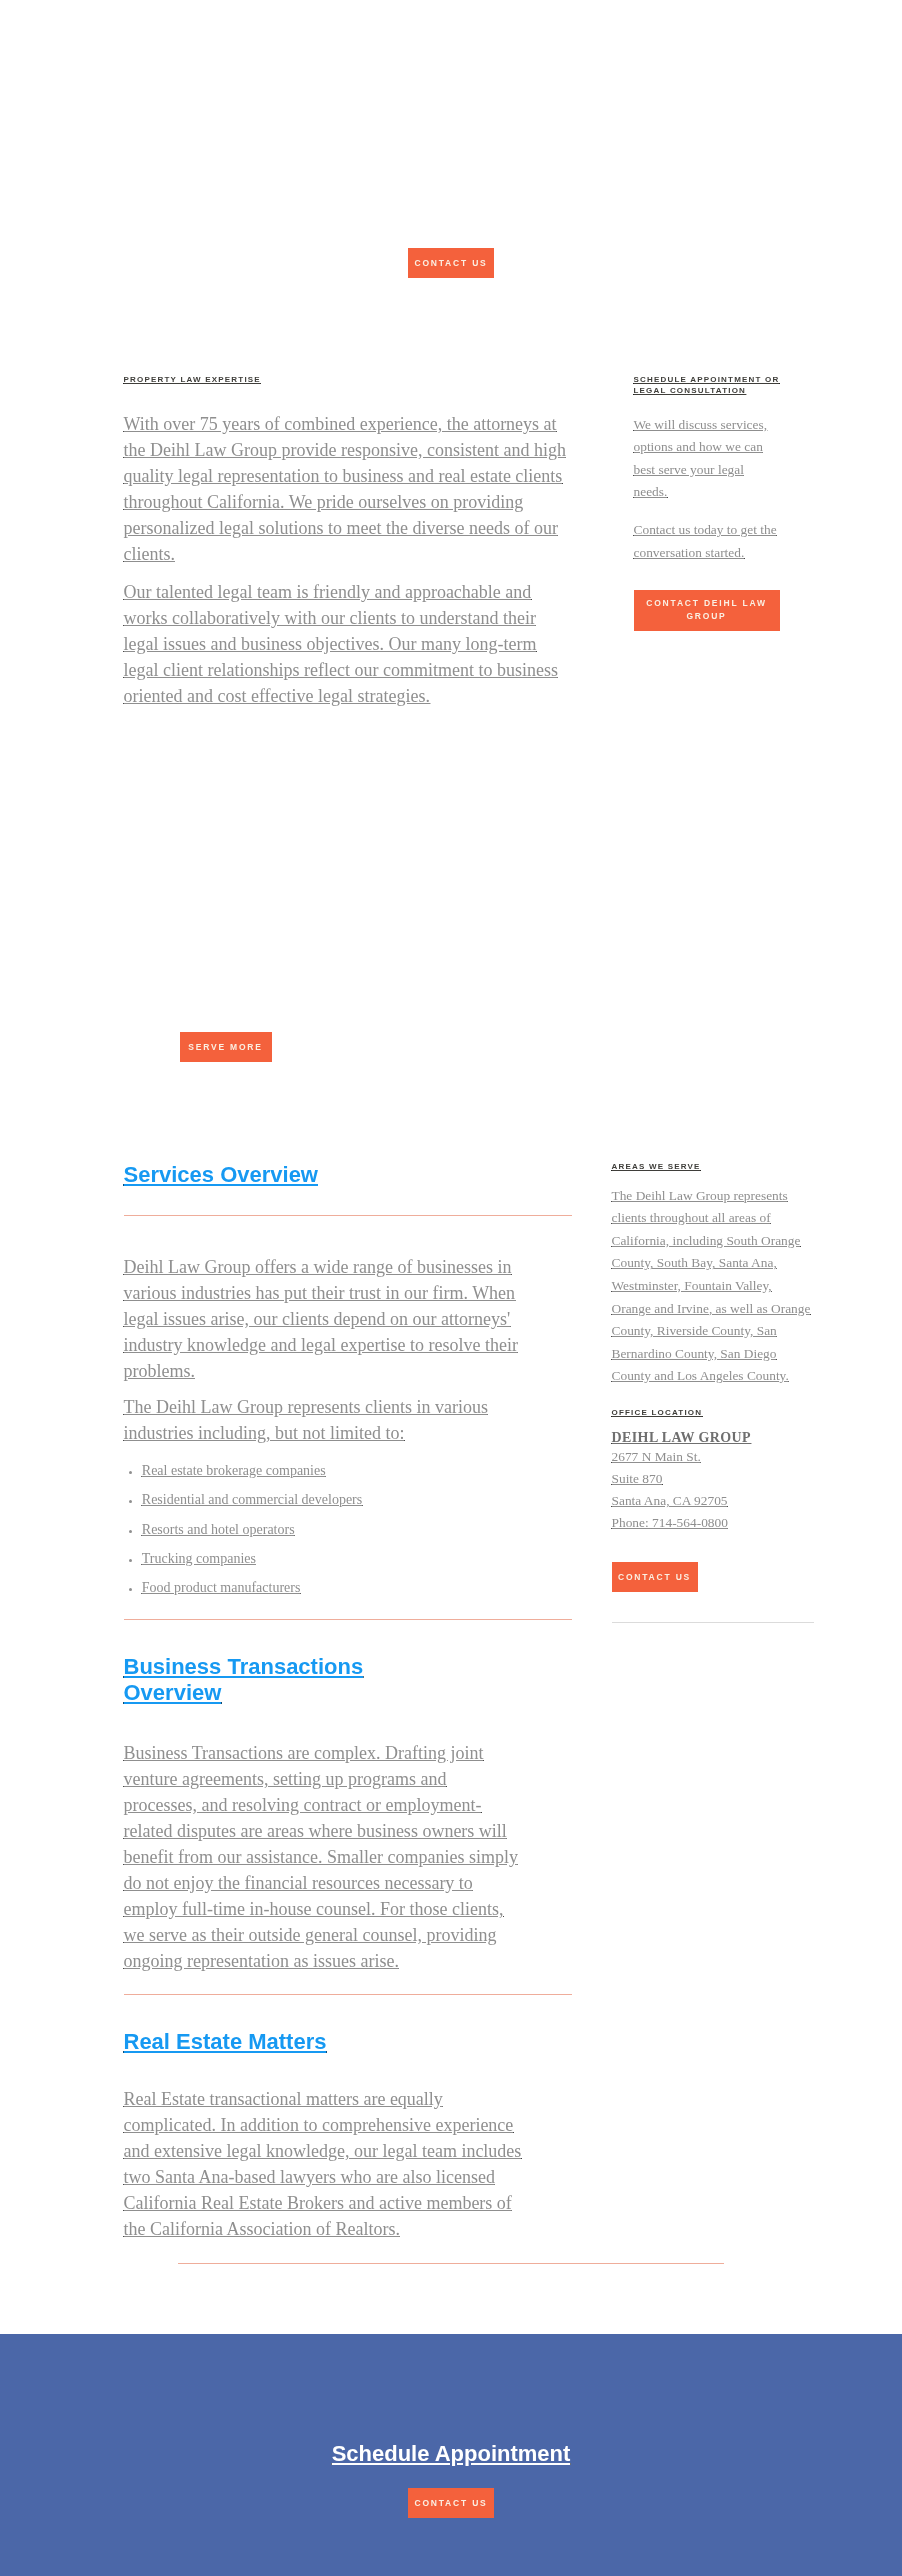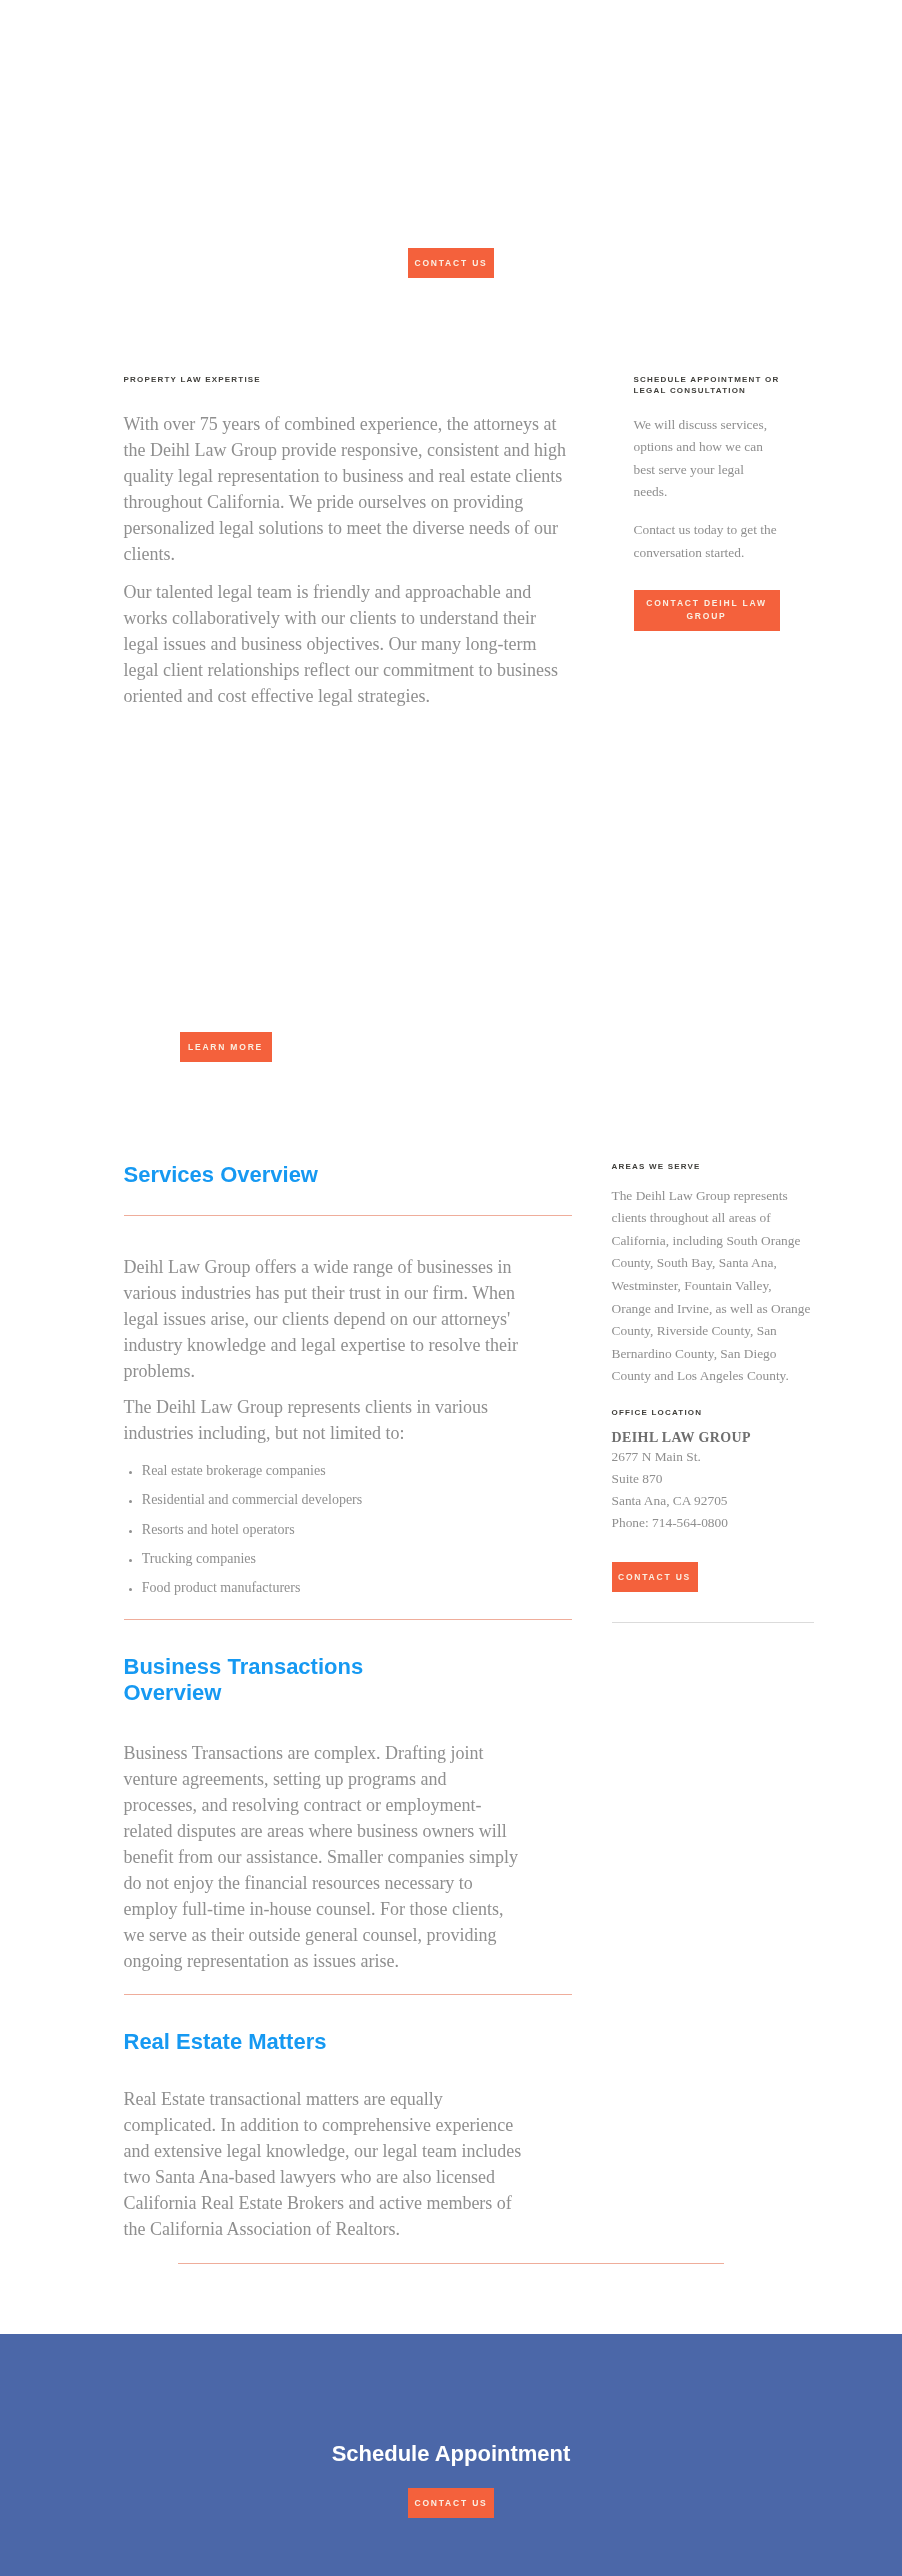--- a/index.html
+++ b/index.html
@@ -1,15 +1,15 @@
 <!DOCTYPE html>
 <html style="font-size:11.3px"><head>
 <meta charset="utf-8">
 <style>
-  * { box-sizing: border-box; }
+  * { box-sizing: border-box; text-decoration: underline; }
   html, body { margin: 0; padding: 0; background: #ffffff; }
   body {
     width: 902px;
     font-family: "Liberation Sans", sans-serif;
   }
   .container { width: 655px; margin: 0 auto; }
 
   
   .btn {
     display: inline-flex;
@@ -183,21 +183,21 @@
       <div class="eyebrow">SCHEDULE APPOINTMENT OR LEGAL CONSULTATION</div>
       <p class="serif-side consult-p1">We will discuss services, options and how we can best serve your legal needs.</p>
       <p class="serif-side consult-p2">Contact us today to get the conversation started.</p>
       <div class="consult-btn">
         <button class="btn btn-lg">CONTACT DEIHL LAW GROUP</button>
       </div>
     </div>
   </div>
 
   <div class="learn-more-row">
-    <button class="btn btn-md">LEARN MORE</button>
+    <button class="btn btn-md">SERVE MORE</button>
   </div>
 </div>
 
 <div class="services-section container">
   <div class="services-grid">
     <div>
       <h2 class="h-blue h-lg">Services Overview</h2>
       <hr class="divider-salmon">
       <p class="serif svc-p1">Deihl Law Group offers a wide range of businesses in various industries has put their trust in our firm. When legal issues arise, our clients depend on our attorneys' industry knowledge and legal expertise to resolve their problems.</p>
       <p class="serif svc-p2">The Deihl Law Group represents clients in various industries including, but not limited to:</p>

